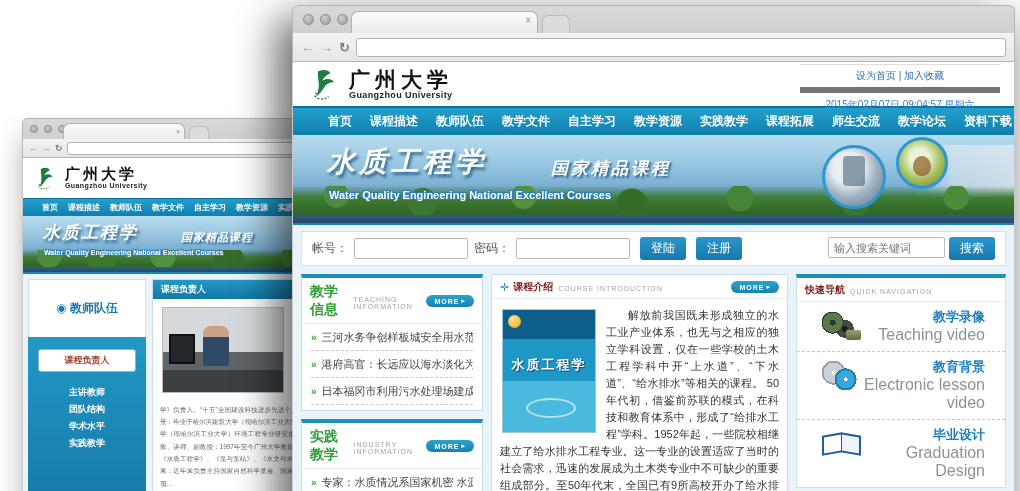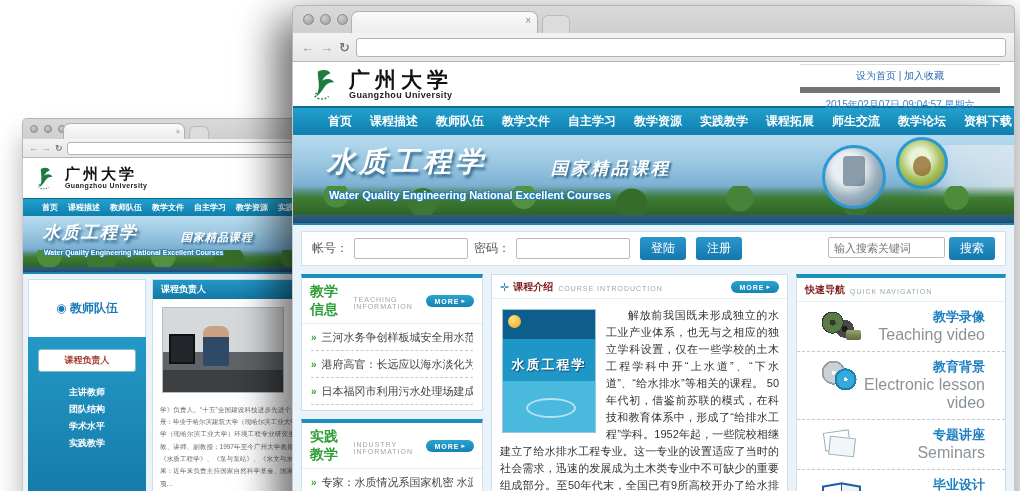--- a/index.html
+++ b/index.html
@@ -420,27 +420,20 @@
                 </div>
 
                 <div class="qn-item">
                   <div class="qn-icon" data-icon="cd-icon"></div>
                   <div class="qn-text">
                     <div class="qn-cn">教育背景</div>
                     <div class="qn-en">Electronic lesson video</div>
                   </div>
                 </div>
 
-                <div class="qn-item">
-                  <div class="qn-icon" data-icon="papers-icon"></div>
-                  <div class="qn-text">
-                    <div class="qn-cn">专题讲座</div>
-                    <div class="qn-en">Seminars</div>
-                  </div>
-                </div>
 
                 <div class="qn-item">
                   <div class="qn-icon" data-icon="open-book-icon"></div>
                   <div class="qn-text">
                     <div class="qn-cn">毕业设计</div>
                     <div class="qn-en">Graduation Design</div>
                   </div>
                 </div>
 
               </div>

